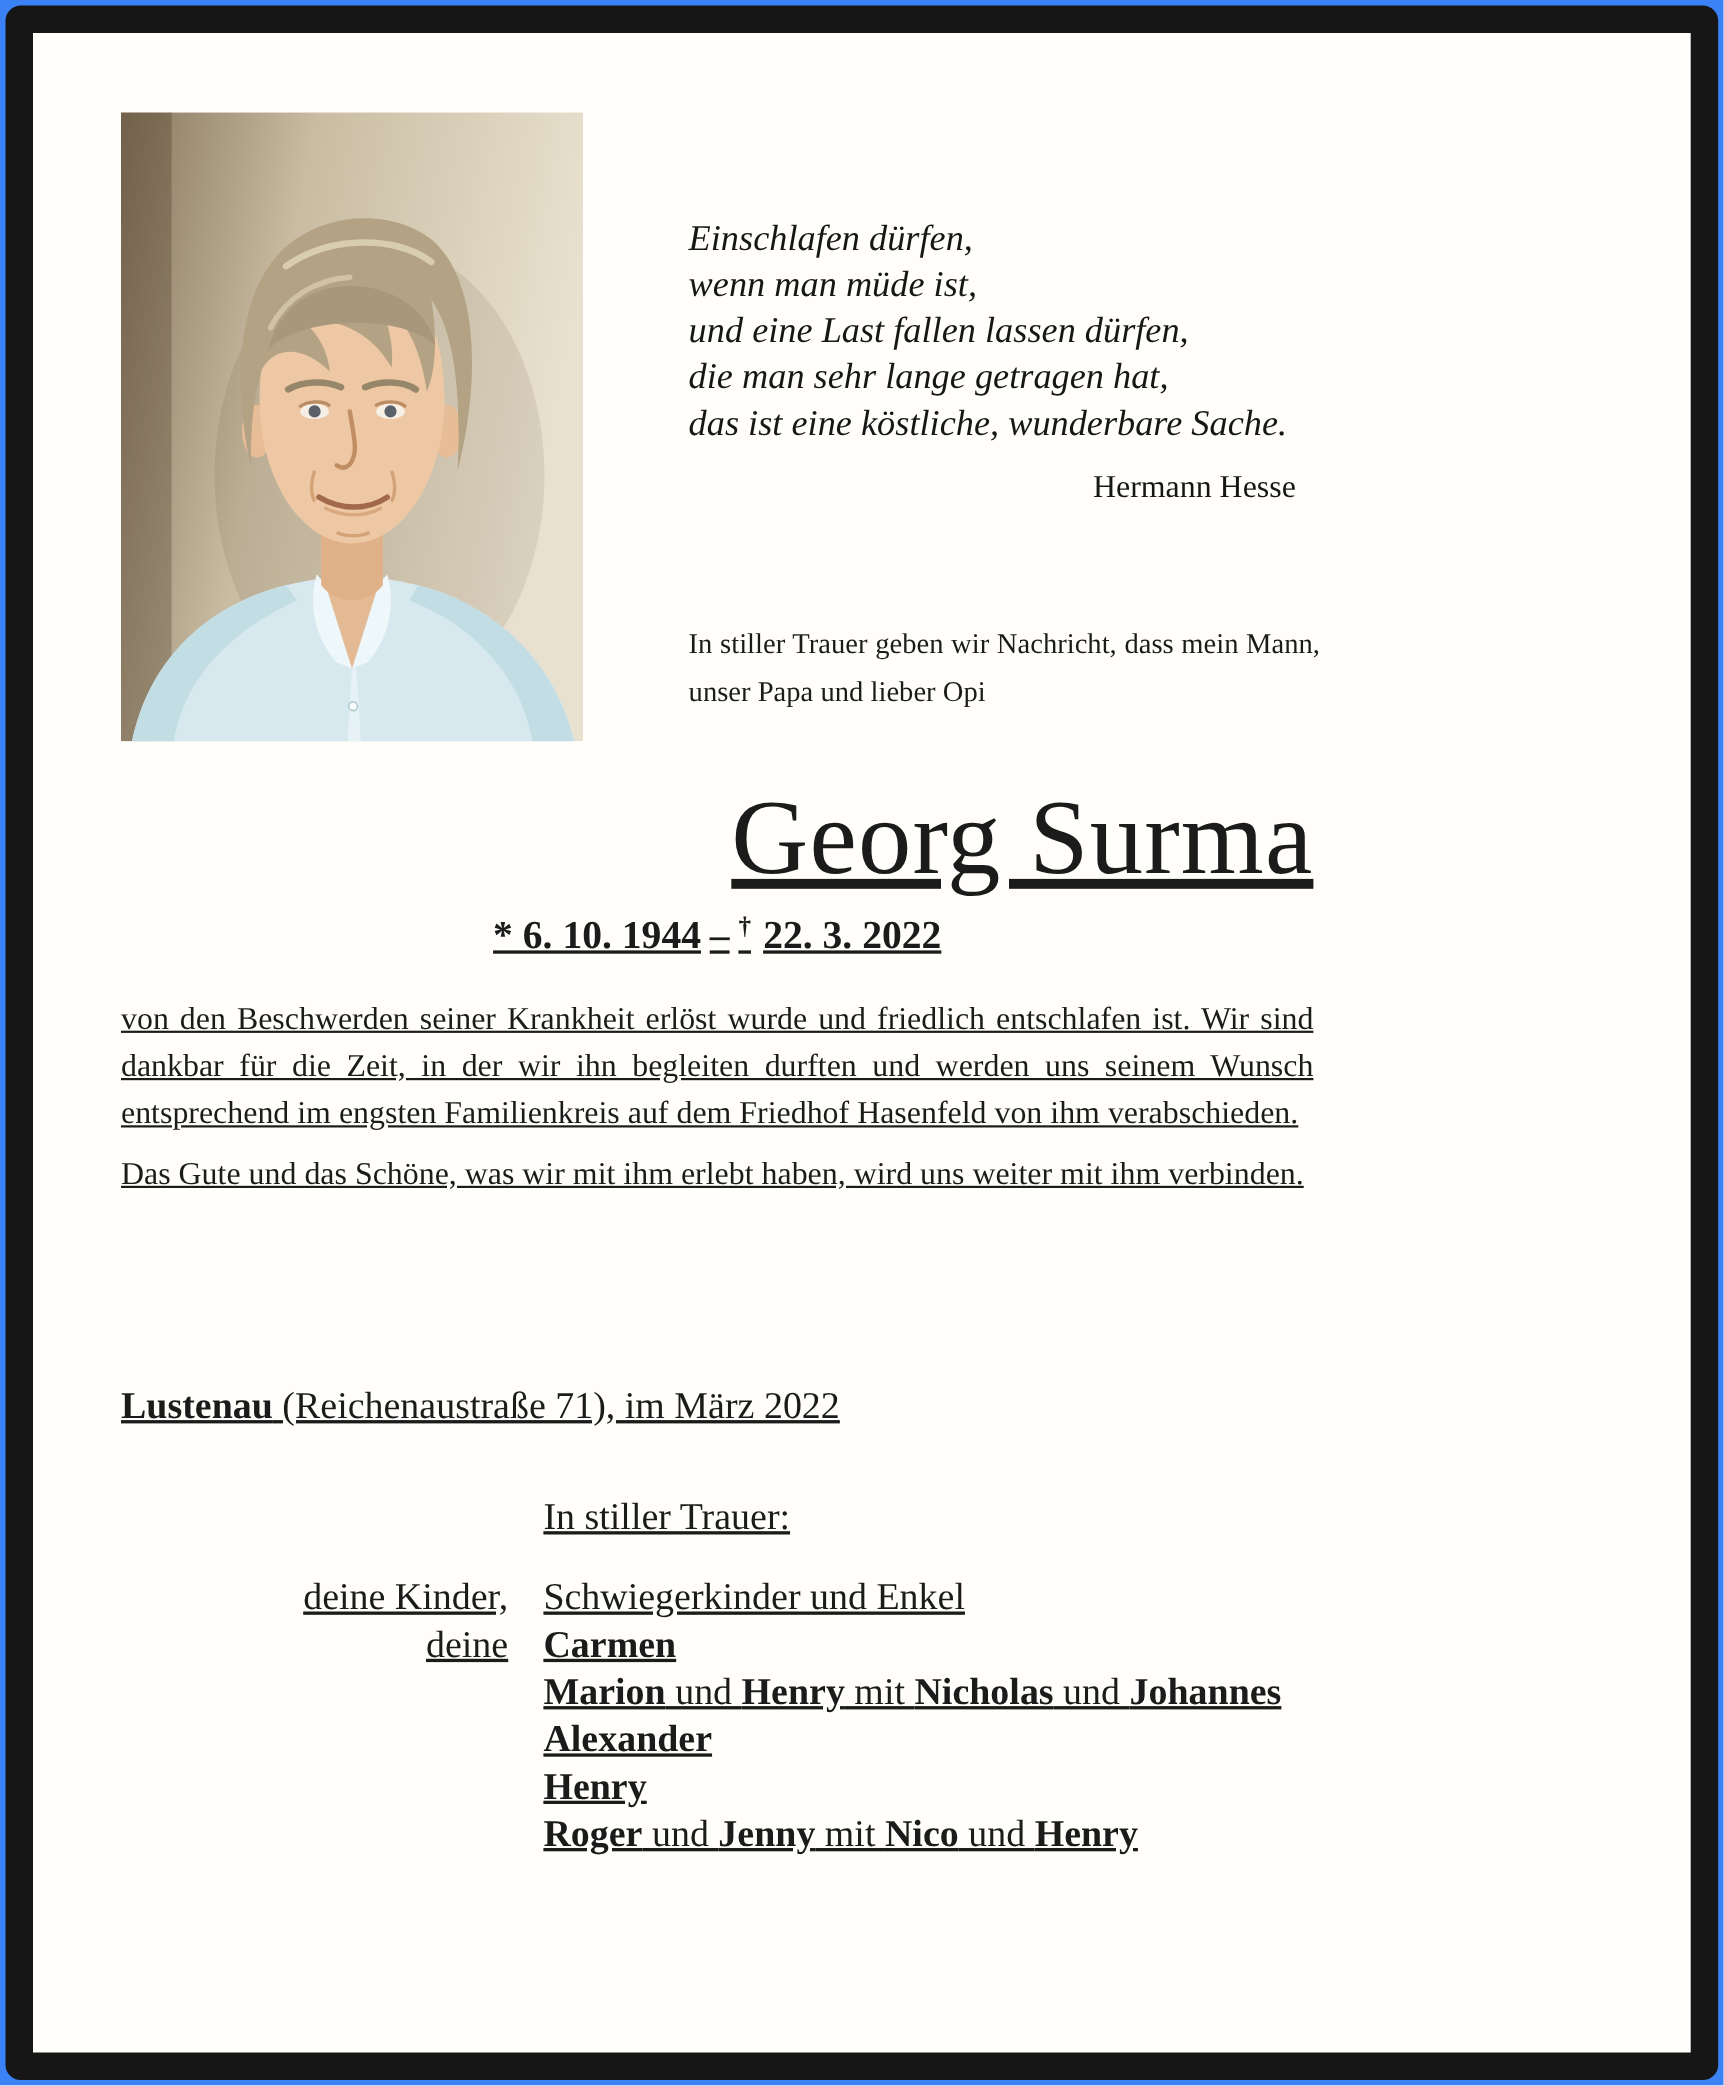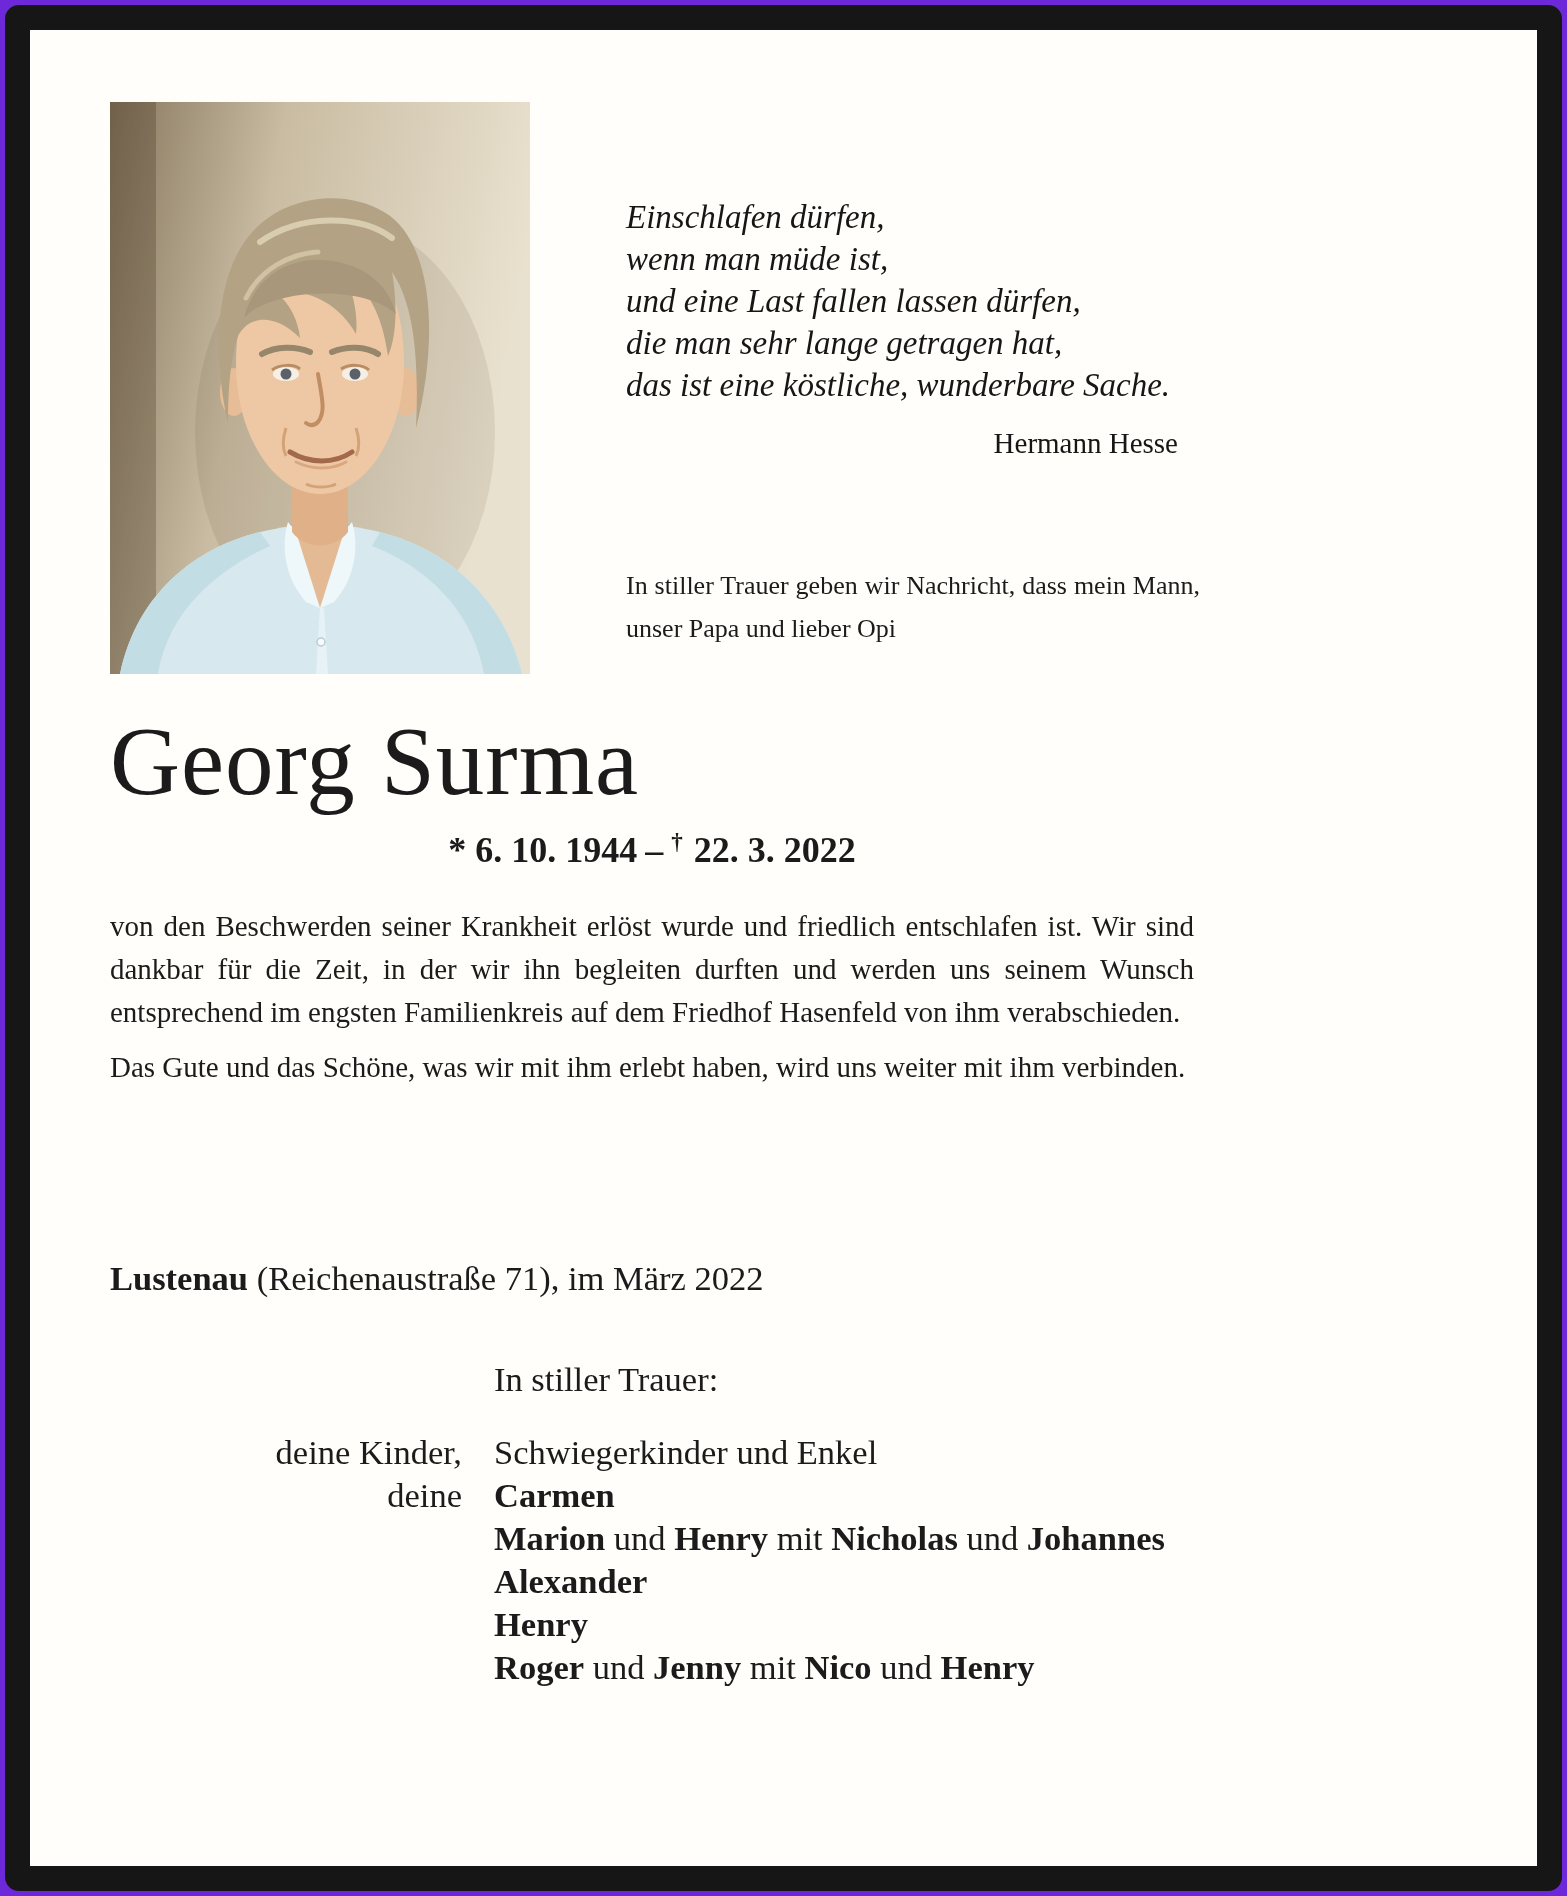--- a/index.html
+++ b/index.html
@@ -12,21 +12,22 @@
     height: 1896px;
     overflow: hidden;
     font-family: "Liberation Serif", "DejaVu Serif", serif;
     color: #1b1b1b;
   }
   .sheet {
     width: 1567px;
     height: 1896px;
     box-sizing: border-box;
     padding: 5px;
-    background: #6d28d9;
+    background: #3b82f6;
+    text-decoration: underline;
   }
   .frame {
     width: 100%;
     height: 100%;
     box-sizing: border-box;
     border: 25px solid #161616;
     border-radius: 14px;
     background: #fffefa;
     overflow: hidden;
     position: relative;
@@ -69,21 +70,21 @@
     width: 574px;
     font-size: 26px;
     line-height: 43px;
     text-align: justify;
   }
   .main {
     margin-left: 80px;
     width: 1084px;
   }
   .name {
-    text-align: left;
+    text-align: right;
     font-size: 97px;
     line-height: 1.08;
     margin-top: 26px;
     letter-spacing: 1px;
     font-weight: normal;
   }
   .dates {
     text-align: center;
     font-size: 36px;
     font-weight: bold;

